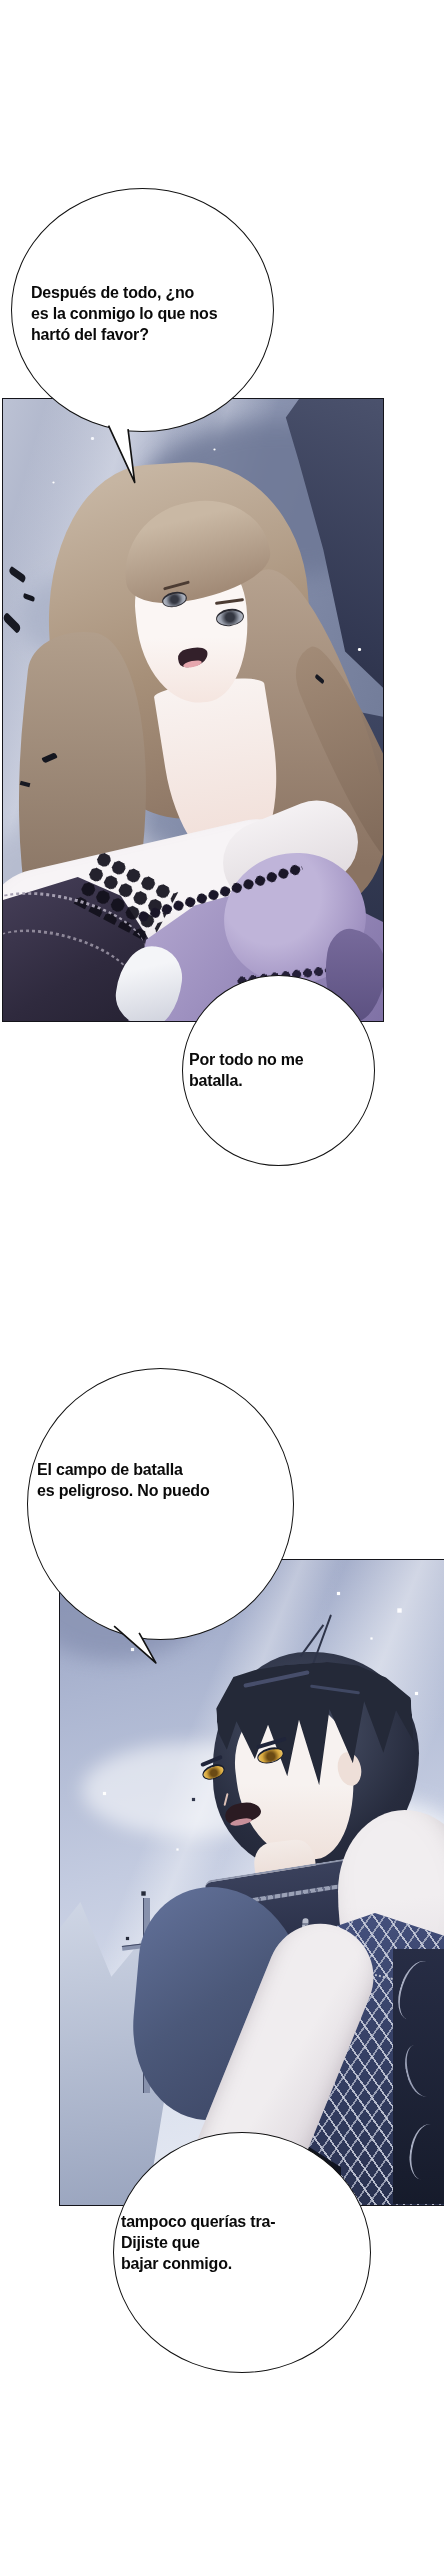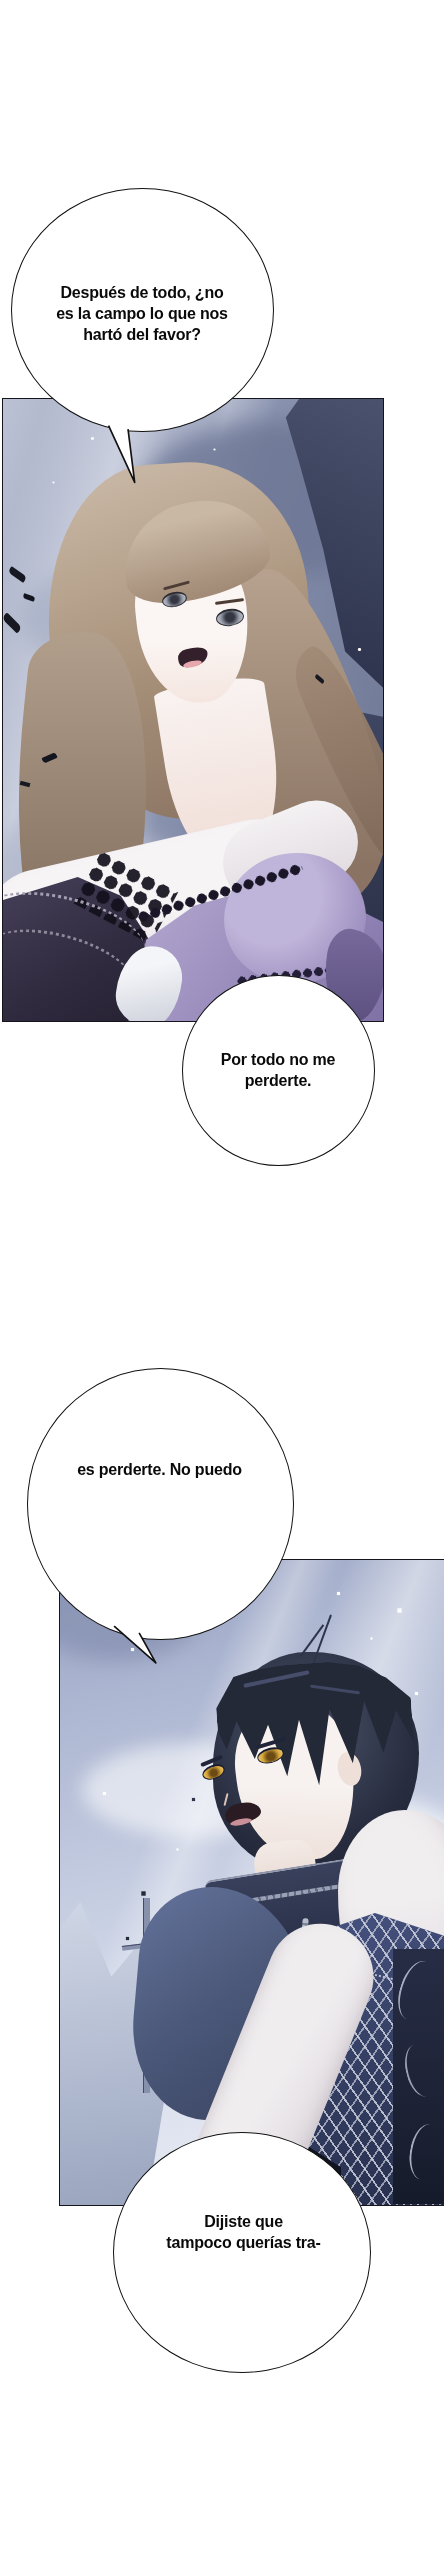--- a/index.html
+++ b/index.html
@@ -10,21 +10,21 @@
   .panel{position:absolute;box-sizing:border-box;border:1.7px solid #14141a;overflow:hidden;z-index:5;background:#8a93b1}
   #p1{left:2.2px;top:398px;width:382px;height:624px}
   #p2{left:59px;top:1559px;width:385px;height:647px;border-right:none}
   
   .bubble{position:absolute;background:#ffffff;border:1.7px solid #121212;border-radius:50%;z-index:20}
   #b1{left:11px;top:188px;width:261px;height:242px}
   #b2{left:182px;top:975px;width:191px;height:189px}
   #b3{left:27px;top:1368px;width:265px;height:270px}
   #b4{left:113px;top:2132px;width:256px;height:239px}
   #tails{position:absolute;left:0;top:0;z-index:21;pointer-events:none}
-  .btxt{position:absolute;z-index:22;text-align:center;color:#0a0a0a;
+  .btxt{position:absolute;z-index:22;color:#0a0a0a;
         font-weight:700;font-size:16px;line-height:21px;letter-spacing:-0.2px;white-space:nowrap}
   #t1{left:31px;top:282px;width:222px}
   #t2{left:189px;top:1049px;width:178px}
   #t3{left:37px;top:1459px;width:245px}
   #t4{left:121px;top:2211px;width:245px}
   
   .p1-sky{inset:0;background:linear-gradient(108deg,#bcc2d4 0%,#9ba3bd 28%,#7f89a6 60%,#6a7491 100%)}
   .p1-ray1{left:-44px;top:-33px;width:167px;height:695px;transform:rotate(16deg);
     background:linear-gradient(90deg,rgba(255,255,255,0),rgba(244,246,252,.5),rgba(255,255,255,0))}
   .p1-ray2{left:94px;top:-44px;width:94px;height:695px;transform:rotate(16deg);
@@ -280,27 +280,29 @@
 <div id="b3" class="bubble"></div>
 <div id="b4" class="bubble"></div>
 
 <svg id="tails" width="445" height="2576" viewBox="0 0 800 4635">
   <path d="M195,766 L242,868 L230,772" fill="#ffffff" stroke="#121212" stroke-width="3" stroke-linejoin="round"></path>
   <path d="M205,2926 L280,2992 L250,2938" fill="#ffffff" stroke="#121212" stroke-width="3" stroke-linejoin="round"></path>
 </svg>
 
 <div id="t1" class="btxt">
   <div>Después de todo, ¿no</div>
-  <div>es la campo lo que nos</div>
+  <div>es la conmigo lo que nos</div>
   <div>hartó del favor?</div>
 </div>
 <div id="t2" class="btxt">
   <div>Por todo no me</div>
-  <div>perderte.</div>
+  <div>batalla.</div>
 </div>
 <div id="t3" class="btxt">
-  <div>es perderte. No puedo</div>
+  <div>El campo de batalla</div>
+  <div>es peligroso. No puedo</div>
 </div>
 <div id="t4" class="btxt">
+  <div>tampoco querías tra-</div>
   <div>Dijiste que</div>
-  <div>tampoco querías tra-</div>
+  <div>bajar conmigo.</div>
 </div>
 
 
 </body></html>

